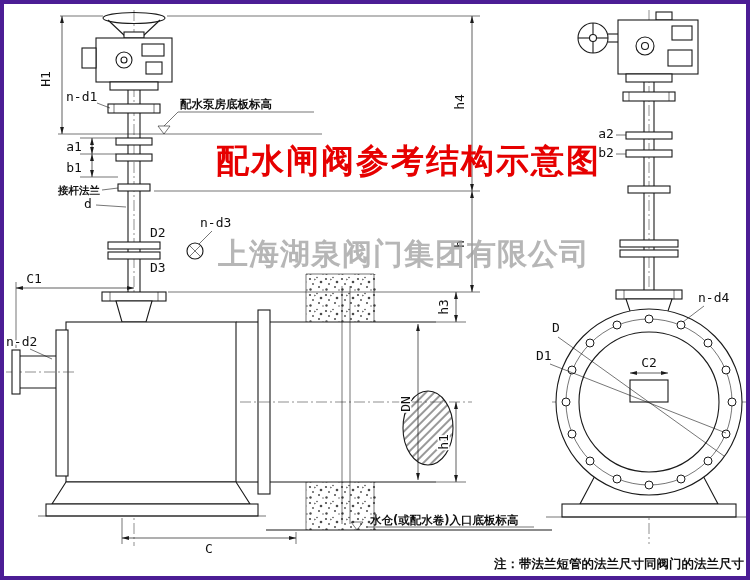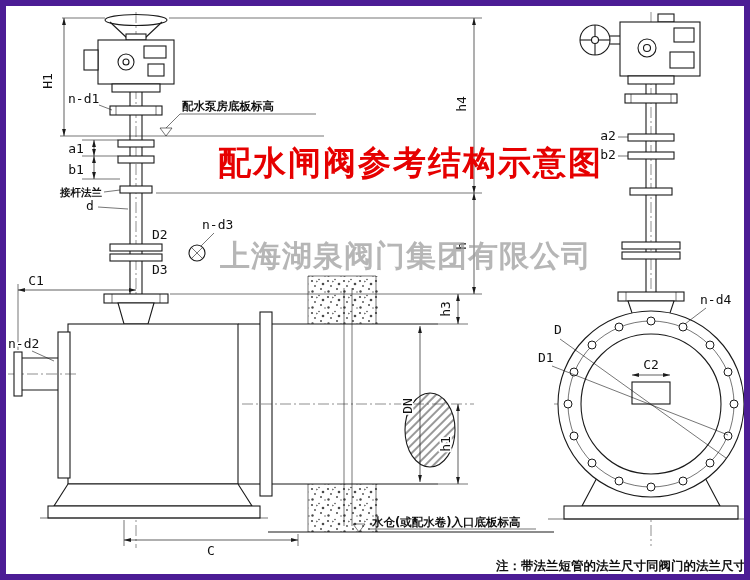--- a/index.html
+++ b/index.html
@@ -1,16 +1,16 @@
 <!DOCTYPE html>
 <html><head>
 <meta charset="utf-8">
 <style>
   html,body{margin:0;padding:0;background:#fff;}
-  .page{position:relative;width:750px;height:580px;background:#fff;border:6px solid #4c1d95;box-sizing:border-box;overflow:hidden;}
+  .page{position:relative;width:750px;height:580px;background:#fff;border:4px solid #4c1d95;box-sizing:border-box;overflow:hidden;}
   svg{display:block;}
   .ln{stroke:#1a1a1a;stroke-width:1.1;fill:none;}
   .fw{fill:#fff;stroke:#1a1a1a;stroke-width:1.1;}
   .lnt{stroke:#1a1a1a;stroke-width:.6;fill:none;}
   .cl{stroke:#444;stroke-width:.6;fill:none;stroke-dasharray:11 3 2 3;}
   .dim{stroke:#1a1a1a;stroke-width:.7;fill:none;}
   .lbl{font-family:"DejaVu Sans Mono","Liberation Mono",monospace;font-size:13px;fill:#111;}
   .halo{paint-order:stroke;stroke:#fff;stroke-width:3.5px;stroke-linejoin:round;}
   .cn{font-family:"DejaVu Sans","Liberation Sans",sans-serif;font-weight:bold;font-size:11.5px;fill:#111;}
   .cnsm{font-size:10.5px;}

